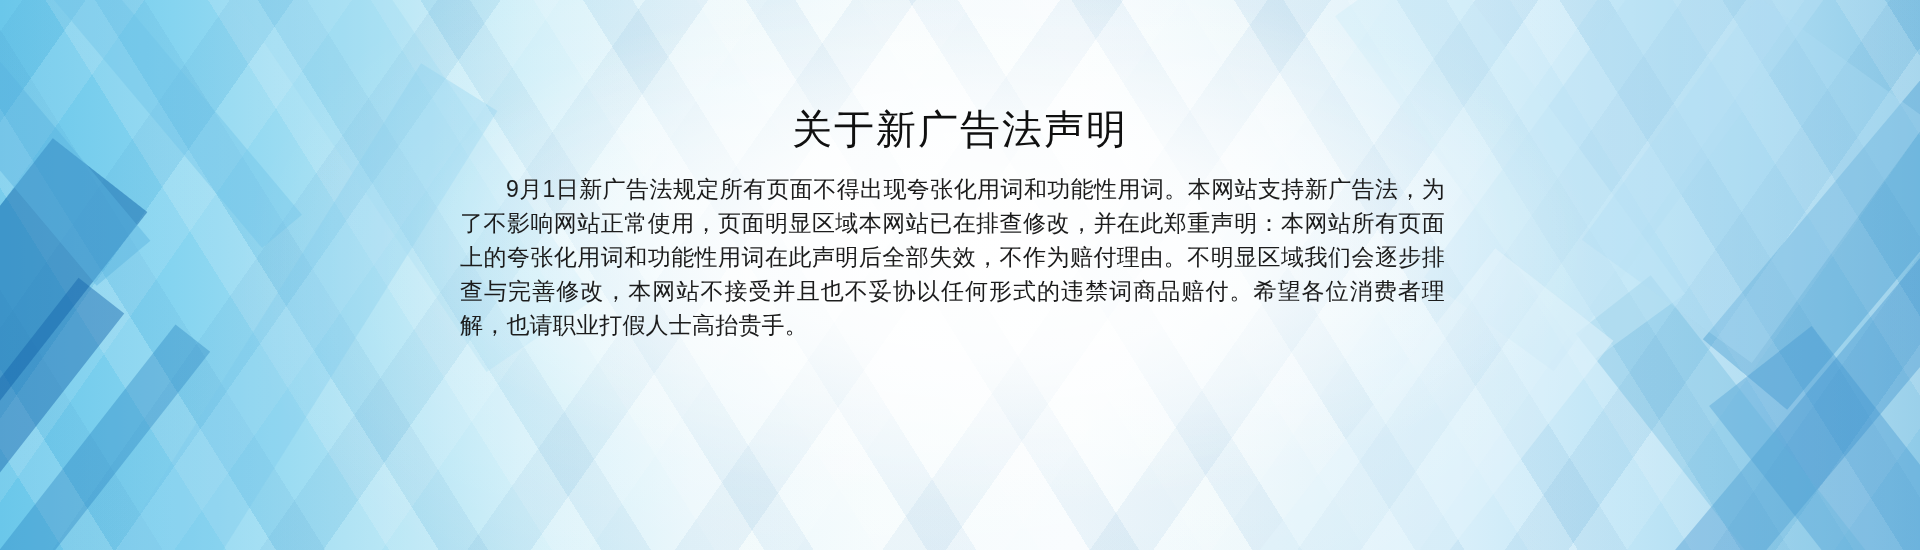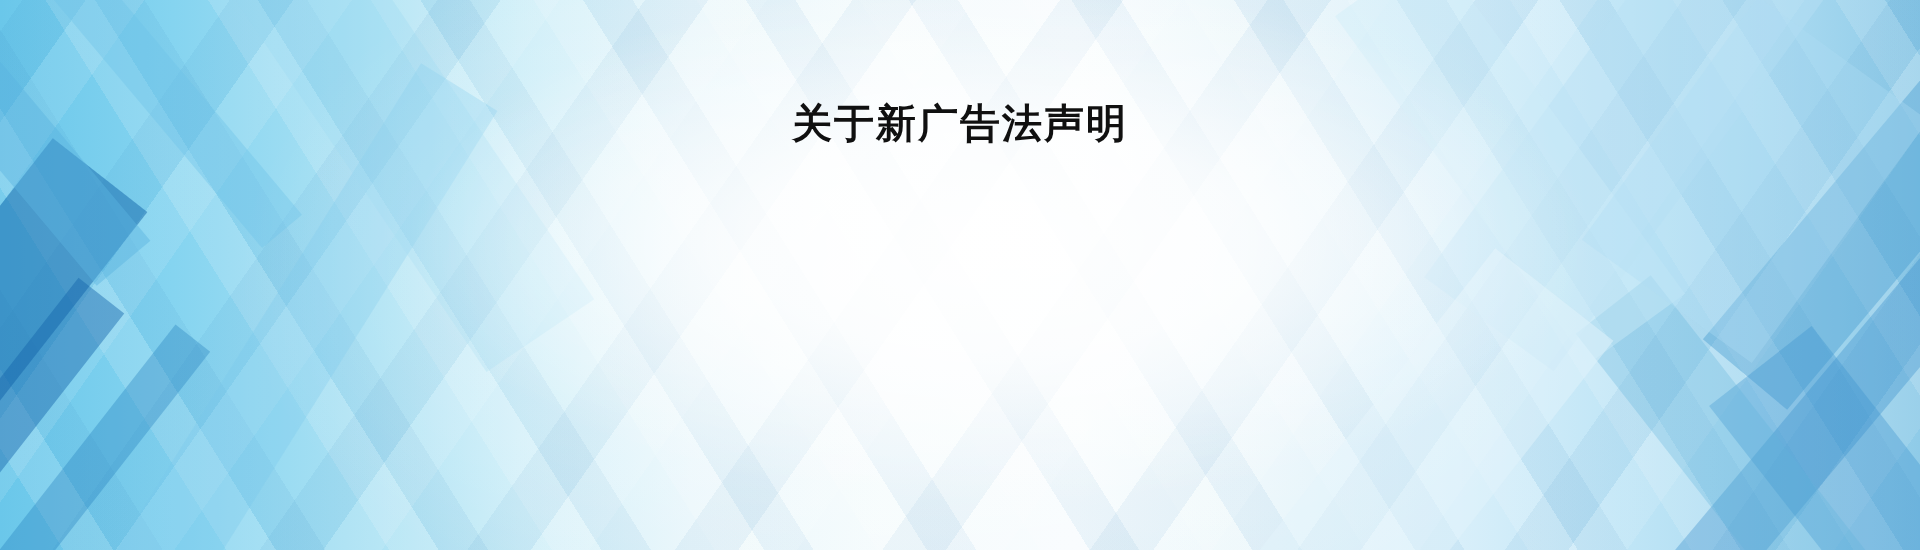--- a/index.html
+++ b/index.html
@@ -191,25 +191,25 @@
     position: absolute;
     left: 0;
     top: 0;
     width: 1920px;
     height: 550px;
   }
 
   .title {
     position: absolute;
     left: 0;
-    top: 100px;
+    top: 106px;
     width: 1920px;
     text-align: center;
     font-size: 40px;
-    font-weight: bold;
+    font-weight: normal;
     letter-spacing: 2px;
     color: #101010;
     line-height: 1.18;
   }
 
   .body-block {
     position: absolute;
     left: 460px;
     top: 172px;
     width: 985px;
@@ -256,16 +256,17 @@
   </div>
 
   <div class="bg-layer bg-soft"></div>
   <div class="bg-layer bg-glow"></div>
 
   <div class="content">
 
     <div class="title">关于新广告法声明</div>
 
     <div class="body-block">
+      <p class="para para-indent">9月1日新广告法规定所有页面不得出现夸张化用词和功能性用词。本网站支持新广告法，为了不影响网站正常使用，页面明显区域本网站已在排查修改，并在此郑重声明：本网站所有页面上的夸张化用词和功能性用词在此声明后全部失效，不作为赔付理由。不明显区域我们会逐步排查与完善修改，本网站不接受并且也不妥协以任何形式的违禁词商品赔付。希望各位消费者理解，也请职业打假人士高抬贵手。</p>
     </div>
 
   </div>
 </div>
 
 </body></html>

